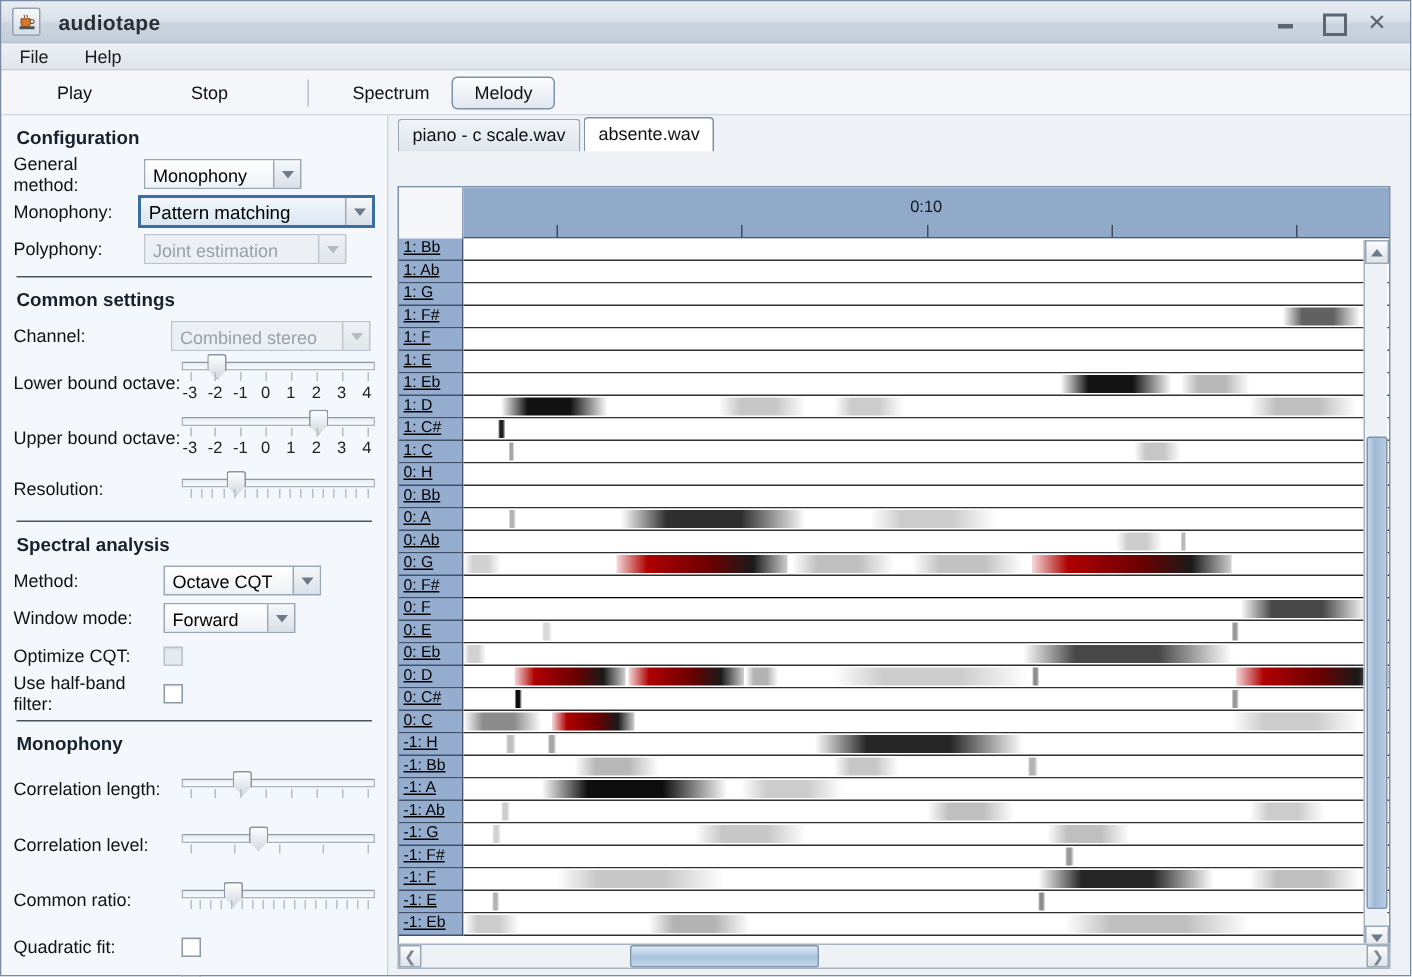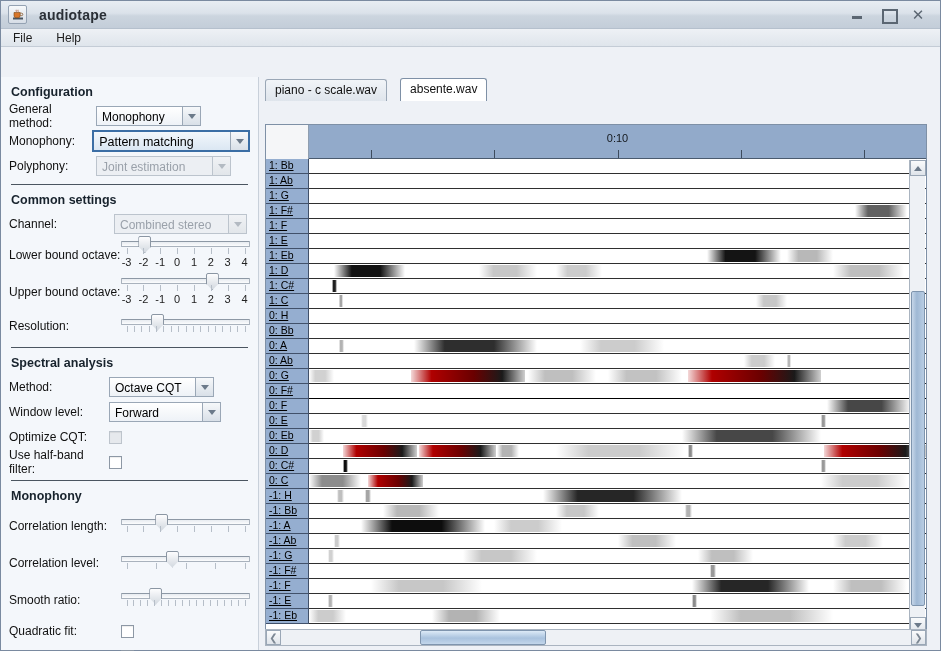--- a/index.html
+++ b/index.html
@@ -144,21 +144,21 @@
   
   .rightpanel{
     position:absolute; left:258px; top:76px; width:681px; height:573px;
     background:#eef1f6;
   }
   .tabs{ position:absolute; left:6px; top:2px; height:22px; display:flex; align-items:flex-end;}
   .tab{
     font-size:12px; padding:3px 9px 4px 9px;
     border:1px solid #9aa7b6; border-bottom:none;
     background:linear-gradient(to bottom,#f1f4f8,#dfe5ec);
-    border-radius:3px 3px 0 0; margin-right:13px; cursor:default; color:#111;
+    border-radius:3px 3px 0 0; margin-right:2px; cursor:default; color:#111;
   }
   .tab.active{
     background:#fff; border-color:#7e90a6;
     padding-bottom:5px;
   }
   .cmbbar{
     position:absolute; left:6px; top:24px; width:662px; height:22px;
     border:1px solid #9aa7b6; background:#eef1f5;
     display:flex; align-items:stretch;
   }
@@ -256,20 +256,27 @@
       <div class="wc wc-max"></div>
       <div class="wc wc-close">✕</div>
     </div>
   </div>
 
   <div class="menubar">
     <div class="menu-item">File</div>
     <div class="menu-item">Help</div>
   </div>
 
+  <div class="toolbar">
+    <div class="tb-btn first">Play</div>
+    <div class="tb-btn wide">Stop</div>
+    <div class="tb-sep"></div>
+    <div class="tb-btn">Spectrum</div>
+    <div class="tb-btn sel">Melody</div>
+  </div>
 
   <div class="leftpanel">
 
     <div class="sec-title">Configuration</div>
 
     <div class="row">
       <div class="lbl" style="width:87px">General method:</div>
       <div class="combo" style="width:105px">
         <div class="val">Monophony</div>
         <div class="arw">
@@ -404,22 +411,22 @@
       <div class="lbl" style="width:100px">Method:</div>
       <div class="combo" style="width:105px">
         <div class="val">Octave CQT</div>
         <div class="arw">
             <span class="chev"></span>
           </div>
       </div>
     </div>
 
     <div class="row">
-      <div class="lbl" style="width:100px">Window level:</div>
-      <div class="combo" style="width:112px">
+      <div class="lbl" style="width:100px">Window mode:</div>
+      <div class="combo" style="width:88px">
         <div class="val">Forward</div>
         <div class="arw">
             <span class="chev"></span>
           </div>
       </div>
     </div>
 
     <div class="row">
       <div class="lbl" style="width:100px">Optimize CQT:</div>
       <div class="chk dis"></div>
@@ -462,21 +469,21 @@
             <i style="left: 6px;"></i>
             <i style="left: 35.5px;"></i>
             <i style="left: 65px;"></i>
             <i style="left: 94.5px;"></i>
             <i style="left: 124px;"></i>
           </div>
       </div>
     </div>
 
     <div class="row tall">
-      <div class="lbl" style="width:112px">Smooth ratio:</div>
+      <div class="lbl" style="width:112px">Common ratio:</div>
       <div class="slider-wrap" style="width:130px">
         <div class="track">
           <div class="thumb" id="mr-thumb" style="left: 33.7647px;"></div>
         </div>
         <div class="ticks" id="mr-ticks">
             <i style="left: 6px;"></i>
             <i style="left: 12.9412px;"></i>
             <i style="left: 19.8824px;"></i>
             <i style="left: 26.8235px;"></i>
             <i style="left: 33.7647px;"></i>

